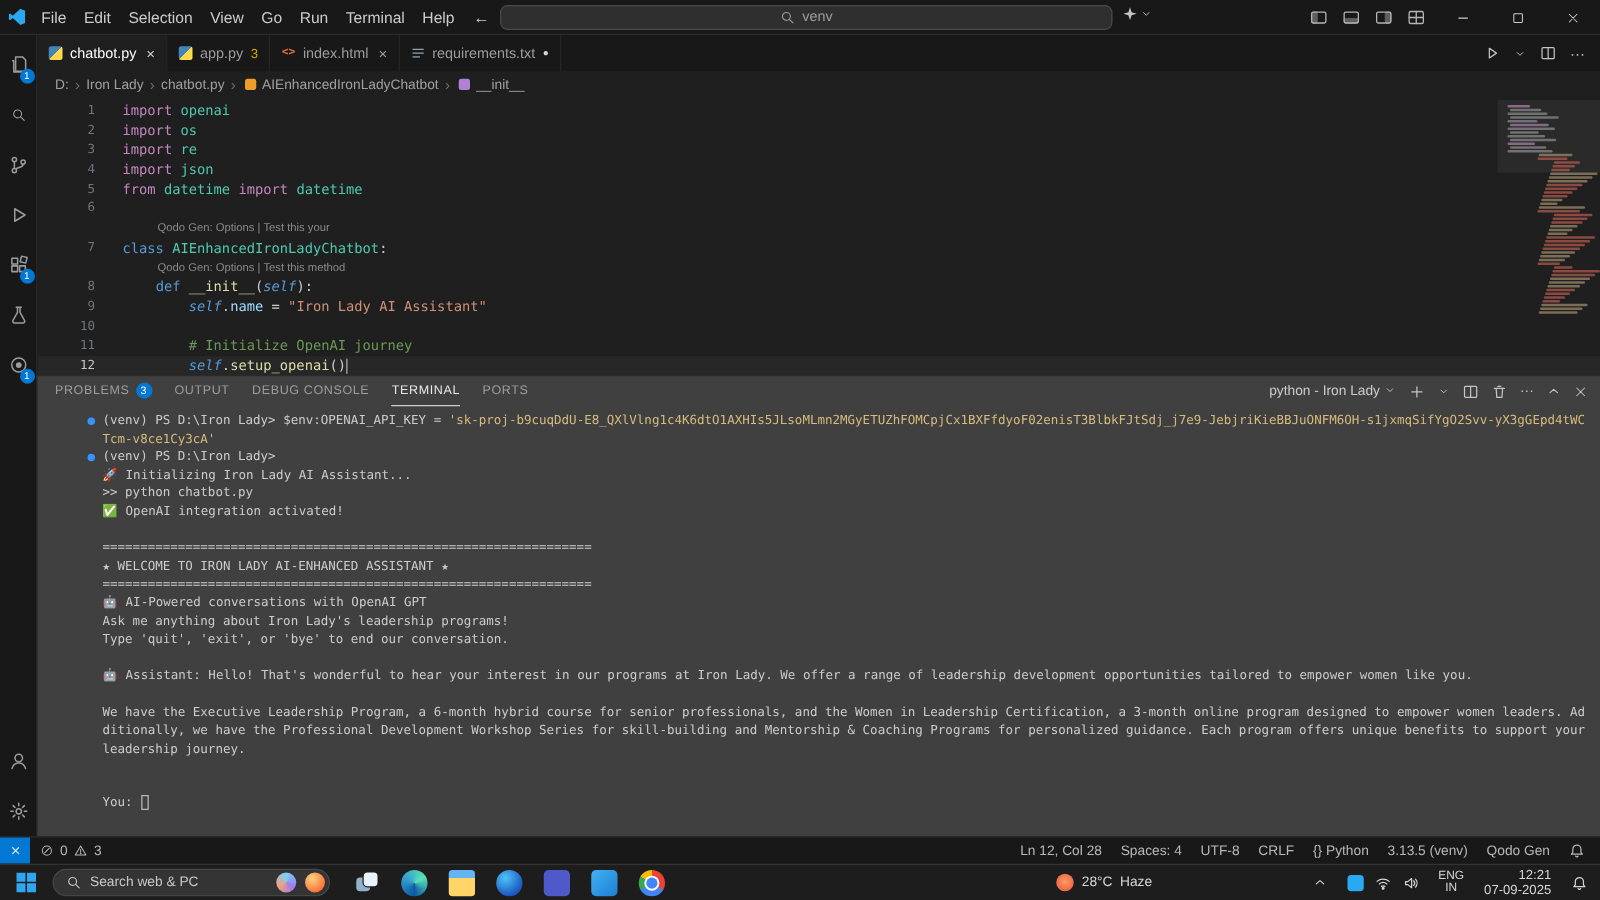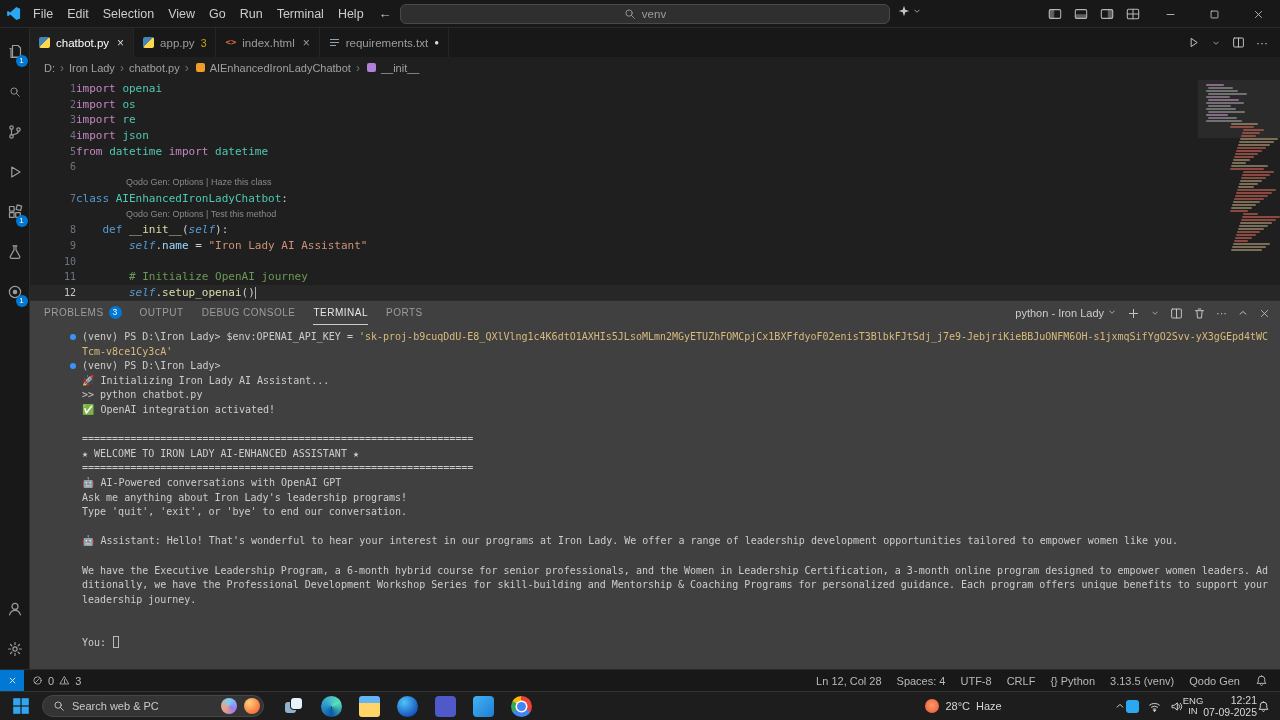--- a/index.html
+++ b/index.html
@@ -45,21 +45,21 @@
   .bc-sep{color:#6e6e6e;margin:0 2px;font-size:12px}
   .bc-icon{width:9px;height:9px;border-radius:2px;display:inline-block;margin:0 2px}
   .bc-symbol-class{background:#ee9d28}
   .bc-symbol-method{background:#b180d7}
 
   
   .code-area{flex:1;position:relative;background:#1f1f1f;overflow:hidden;padding-top:3px}
   #code{font-family:"DejaVu Sans Mono",monospace;font-size:11px;line-height:15.7px}
   .code-row{display:flex;height:15.7px;white-space:pre}
   .ln{width:46px;flex:0 0 46px;text-align:right;color:#6e7681;font-size:10px;line-height:15.7px}
-  .code-text{white-space:pre}
+  .code-text{margin-left:22px;white-space:pre}
   .code-row.current{background:rgba(255,255,255,.04)}
   .code-row.current .ln{color:#c6c6c6}
   .lens-text{margin-left:50px;color:#8a8a8a;font-size:9px;font-family:"Liberation Sans",sans-serif;line-height:15.7px}
   .tk-kw{color:#c586c0}.tk-kw2{color:#569cd6}.tk-mod{color:#4ec9b0}.tk-cls{color:#4ec9b0}
   .tk-fn{color:#dcdcaa}.tk-slf{color:#569cd6;font-style:italic}.tk-prp{color:#9cdcfe}
   .tk-str{color:#ce9178}.tk-cmt{color:#6a9955}.tk-pl{color:#cccccc}
   .caret{display:inline-block;width:1.5px;height:12px;background:#aeafad;vertical-align:middle}
   .minimap{position:absolute;top:2px;right:8px;width:70px;bottom:0}
   .mm-slider{position:absolute;left:-4px;right:-8px;top:0;height:58px;background:rgba(255,255,255,.05)}
   .mm-bar{position:absolute;height:2px;border-radius:1px;opacity:.75}
@@ -101,21 +101,21 @@
   .ic-task-view{position:relative}
   .ic-task-view::before{content:"";position:absolute;left:2px;top:6px;width:11px;height:11px;border-radius:3px;background:#9fc3e0;opacity:.9}
   .ic-task-view::after{content:"";position:absolute;left:8px;top:2px;width:11px;height:11px;border-radius:3px;background:#e9f2fa;box-shadow:0 0 0 1px #1d1d1d}
   .ic-edge{border-radius:50%;background:conic-gradient(from 180deg,#0c59a4,#35a2d0,#59e0b6,#0c59a4)}
   .ic-file-explorer{border-radius:3px;background:linear-gradient(180deg,#63b4f4 0 32%,#ffd567 32%)}
   .ic-copilot{border-radius:50%;background:radial-gradient(circle at 35% 30%,#4fc3f7,#1a57c2 72%)}
   .ic-teams{border-radius:4px;background:#5059c9}
   .ic-vscode{border-radius:4px;background:linear-gradient(135deg,#42b2f4,#1d7fd4)}
   .ic-chrome{border-radius:50%;background:conic-gradient(#ea4335 0 120deg,#4285f4 0 240deg,#34a853 0 300deg,#fbbc05 0 360deg);position:relative}
   .ic-chrome::after{content:"";position:absolute;left:6px;top:6px;width:9px;height:9px;border-radius:50%;background:#4285f4;box-shadow:0 0 0 1.5px #fff}
-  .tb-right{margin-left:auto;display:flex;align-items:center;gap:0;padding-right:6px;color:#d6d6d6;font-size:11px}
+  .tb-right{margin-left:auto;display:flex;align-items:center;gap:16px;padding-right:6px;color:#d6d6d6;font-size:11px}
   .weather{display:flex;align-items:center;gap:6px;margin-right:112px}
   .haze-icon{width:14px;height:14px;border-radius:50%;background:radial-gradient(circle at 50% 45%,#ff9b60,#e5533d);flex:0 0 14px}
   .tray{display:flex;gap:9px;align-items:center;color:#d6d6d6}
   .tray-vscode{width:13px;height:13px;background:#2aa9f2;border-radius:3px}
   .lang{text-align:center;font-size:9.5px;line-height:10.5px}
   .clock{text-align:right;font-size:10.5px;line-height:12.5px}
 
   
   .fi{width:11px;height:11px;display:inline-block;flex:0 0 auto}
   .fi-python{background:linear-gradient(135deg,#4584b6 50%,#ffd94a 50%);border-radius:2px}
@@ -361,21 +361,21 @@
         </div>
 
       <div class="code-area">
         <div id="code">
             <div class="code-row"><span class="ln">1</span><span class="code-text"><span class="tk-kw">import</span><span class="tk-pl"> </span><span class="tk-mod">openai</span></span></div>
             <div class="code-row"><span class="ln">2</span><span class="code-text"><span class="tk-kw">import</span><span class="tk-pl"> </span><span class="tk-mod">os</span></span></div>
             <div class="code-row"><span class="ln">3</span><span class="code-text"><span class="tk-kw">import</span><span class="tk-pl"> </span><span class="tk-mod">re</span></span></div>
             <div class="code-row"><span class="ln">4</span><span class="code-text"><span class="tk-kw">import</span><span class="tk-pl"> </span><span class="tk-mod">json</span></span></div>
             <div class="code-row"><span class="ln">5</span><span class="code-text"><span class="tk-kw">from</span><span class="tk-pl"> </span><span class="tk-mod">datetime</span><span class="tk-pl"> </span><span class="tk-kw">import</span><span class="tk-pl"> </span><span class="tk-cls">datetime</span></span></div>
             <div class="code-row"><span class="ln">6</span><span class="code-text"></span></div>
-            <div class="code-row"><span class="ln"></span><span class="lens-text">Qodo Gen: Options | Haze this class</span></div>
+            <div class="code-row"><span class="ln"></span><span class="lens-text">Qodo Gen: Options | Test this your</span></div>
             <div class="code-row"><span class="ln">7</span><span class="code-text"><span class="tk-kw2">class</span><span class="tk-pl"> </span><span class="tk-cls">AIEnhancedIronLadyChatbot</span><span class="tk-pl">:</span></span></div>
             <div class="code-row"><span class="ln"></span><span class="lens-text">Qodo Gen: Options | Test this method</span></div>
             <div class="code-row"><span class="ln">8</span><span class="code-text"><span class="tk-pl">    </span><span class="tk-kw2">def</span><span class="tk-pl"> </span><span class="tk-fn">__init__</span><span class="tk-pl">(</span><span class="tk-slf">self</span><span class="tk-pl">):</span></span></div>
             <div class="code-row"><span class="ln">9</span><span class="code-text"><span class="tk-pl">        </span><span class="tk-slf">self</span><span class="tk-pl">.</span><span class="tk-prp">name</span><span class="tk-pl"> = </span><span class="tk-str">"Iron Lady AI Assistant"</span></span></div>
             <div class="code-row"><span class="ln">10</span><span class="code-text"></span></div>
             <div class="code-row"><span class="ln">11</span><span class="code-text"><span class="tk-pl">        </span><span class="tk-cmt"># Initialize OpenAI journey</span></span></div>
             <div class="code-row current"><span class="ln">12</span><span class="code-text"><span class="tk-pl">        </span><span class="tk-slf">self</span><span class="tk-pl">.</span><span class="tk-fn">setup_openai</span><span class="tk-pl">()</span><span class="caret"></span></span></div>
           </div>
         <div class="minimap" id="minimap">
           <div class="mm-slider"></div>

